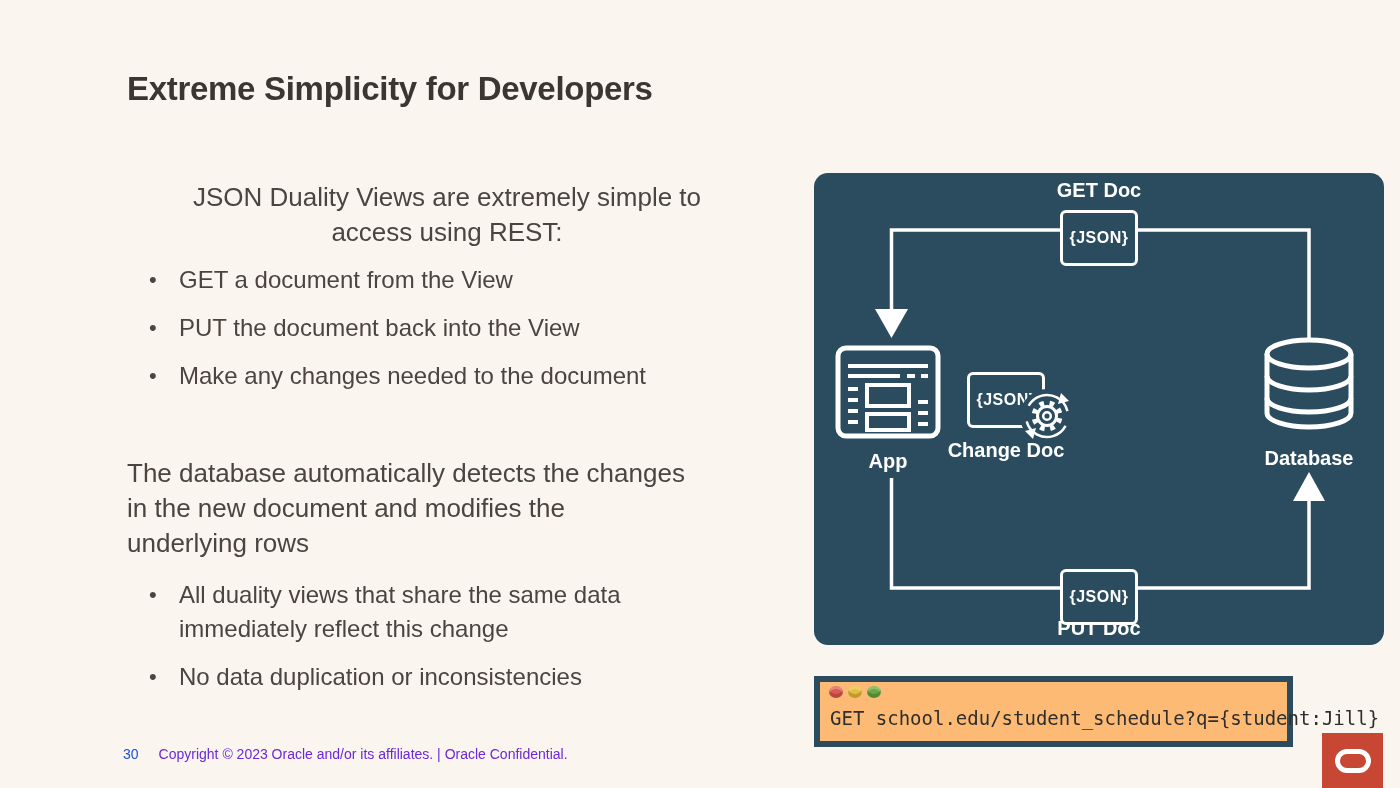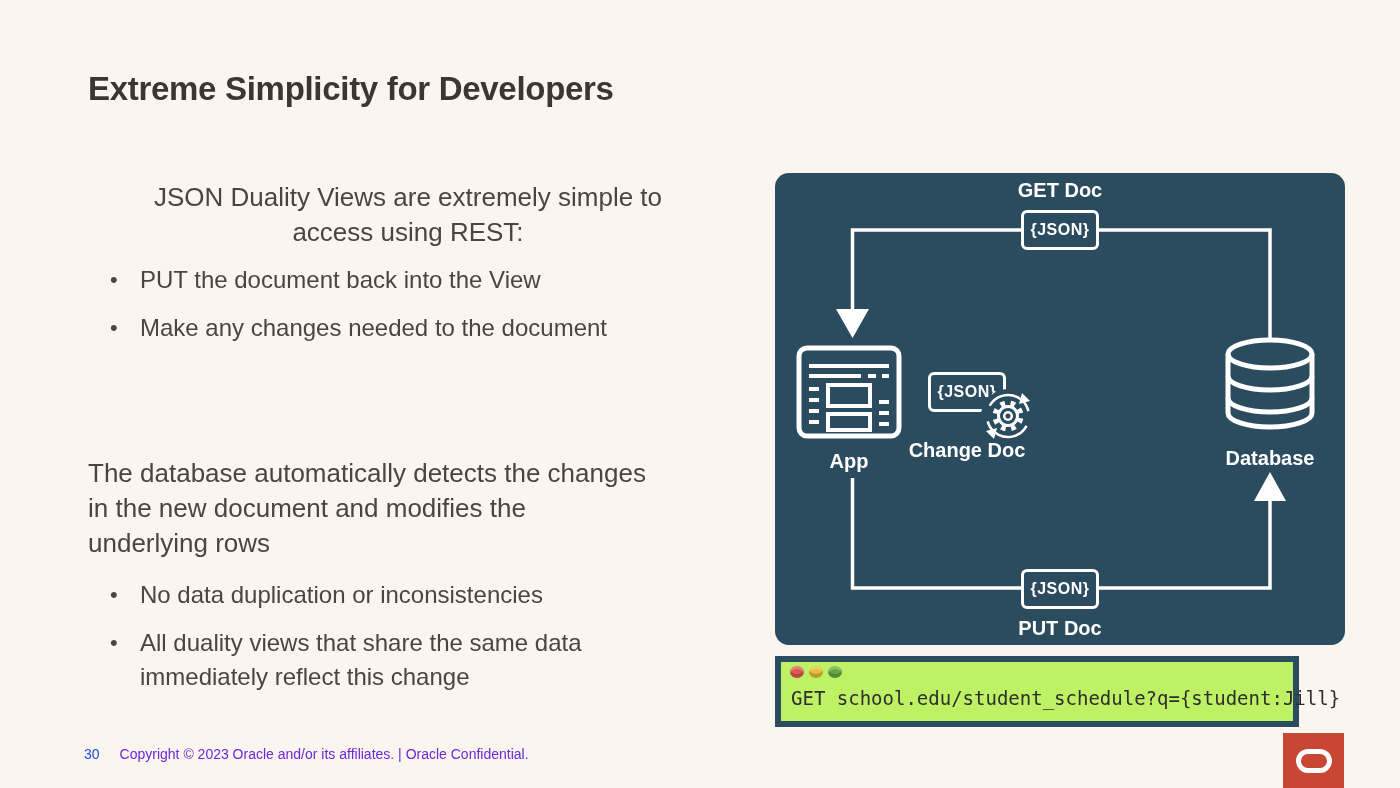--- a/index.html
+++ b/index.html
@@ -14,21 +14,21 @@
     --dot-green:#67A83F;
   }
   *{margin:0;padding:0;box-sizing:border-box;}
   html,body{width:1400px;height:788px;}
   body{
     background:var(--background);
     font-family:"Liberation Sans", sans-serif;
     position:relative;
     overflow:hidden;
   }
-  .slide{position:absolute;inset:0;}
+  .slide{position:absolute;inset:0;margin-left:39px;}
 
   
   .title{
     position:absolute;left:88px;top:70px;
     font-size:33px;font-weight:700;color:var(--title-text);
     letter-spacing:-0.3px;white-space:nowrap;
   }
   .para{
     position:absolute;left:88px;width:640px;
     font-size:26px;line-height:35px;color:var(--body-text);
@@ -59,32 +59,32 @@
   .diagram-panel{
     position:absolute;left:775px;top:173px;width:570px;height:472px;
     background:var(--panel);border-radius:14px;
   }
   .diagram-panel svg.wires{position:absolute;left:0;top:0;}
   .dlabel{
     position:absolute;color:#fff;font-weight:700;font-size:20px;
     transform:translateX(-50%);white-space:nowrap;
   }
   .json-box{
-    position:absolute;width:78px;height:40px;
+    position:absolute;width:78px;height:56px;
     border:3px solid #fff;border-radius:6px;background:var(--panel);
     display:flex;align-items:center;justify-content:center;
     color:#fff;font-weight:700;font-size:16px;letter-spacing:0.5px;
     z-index:2;
   }
   .gear-wrap{position:absolute;left:204px;top:214px;width:58px;height:58px;z-index:3;}
 
   
   .terminal{
-    position:absolute;left:775px;top:656px;width:524px;height:71px;
-    background:#bef264;border:6px solid var(--panel);
+    position:absolute;left:775px;top:676px;width:479px;height:71px;
+    background:#fdba74;border:6px solid var(--panel);
   }
   .traffic-lights{position:absolute;left:9px;top:4px;display:flex;gap:5px;}
   .traffic-lights .dot{
     width:14px;height:12px;border-radius:50%;
     box-shadow:inset 0 -4px 0 rgba(0,0,0,.18), inset 0 3px 0 rgba(255,255,255,.25);
   }
   .dot.red{background:var(--dot-red);}
   .dot.yellow{background:var(--dot-yellow);}
   .dot.green{background:var(--dot-green);}
   .cmd{
@@ -111,32 +111,33 @@
 <body>
 
 <div class="slide">
 
   <h1 class="title">Extreme Simplicity for Developers</h1>
 
   <p class="para intro">JSON Duality Views are extremely simple to
 access using REST:</p>
 
   <ul class="bullet-list rest">
+    <li><span>GET a document from the View</span></li>
     <li><span>PUT the document back into the View</span></li>
     <li><span>Make any changes needed to the document</span></li>
   </ul>
 
   <p class="para auto">The database automatically detects the changes
 in the new document and modifies the
 underlying rows</p>
 
   <ul class="bullet-list auto">
-    <li><span>No data duplication or inconsistencies</span></li>
     <li><span>All duality views that share the same data
 immediately reflect this change</span></li>
+    <li><span>No data duplication or inconsistencies</span></li>
   </ul>
 
   <div class="diagram-panel">
 
     <svg class="wires" width="570" height="472" viewBox="0 0 570 472">
 
       <path d="M246,57 H77.5 V136" stroke="#fff" stroke-width="3.5" fill="none"></path>
       <polygon points="61,136 94,136 77.5,165" fill="#fff"></polygon>
 
       <path d="M324,57 H495 V166" stroke="#fff" stroke-width="3.5" fill="none"></path>

